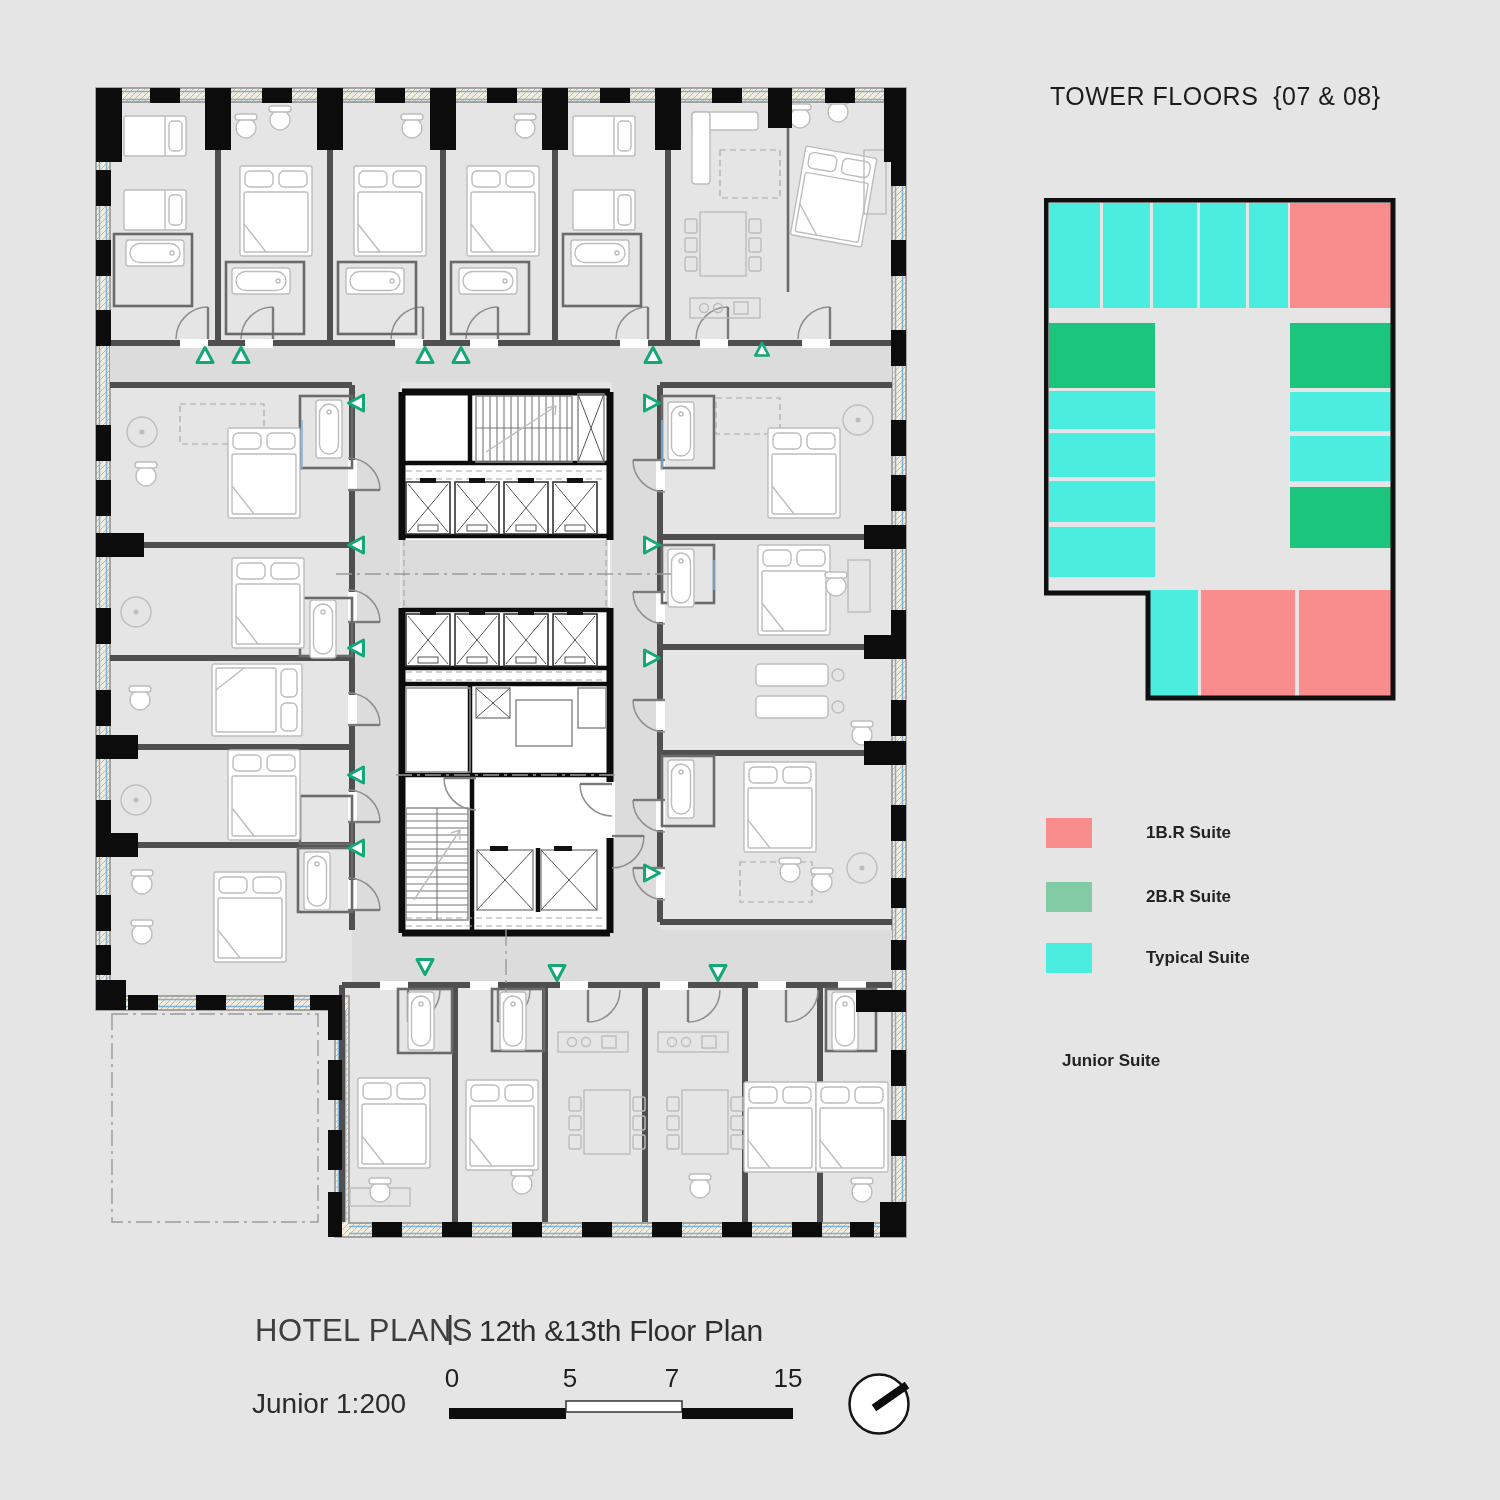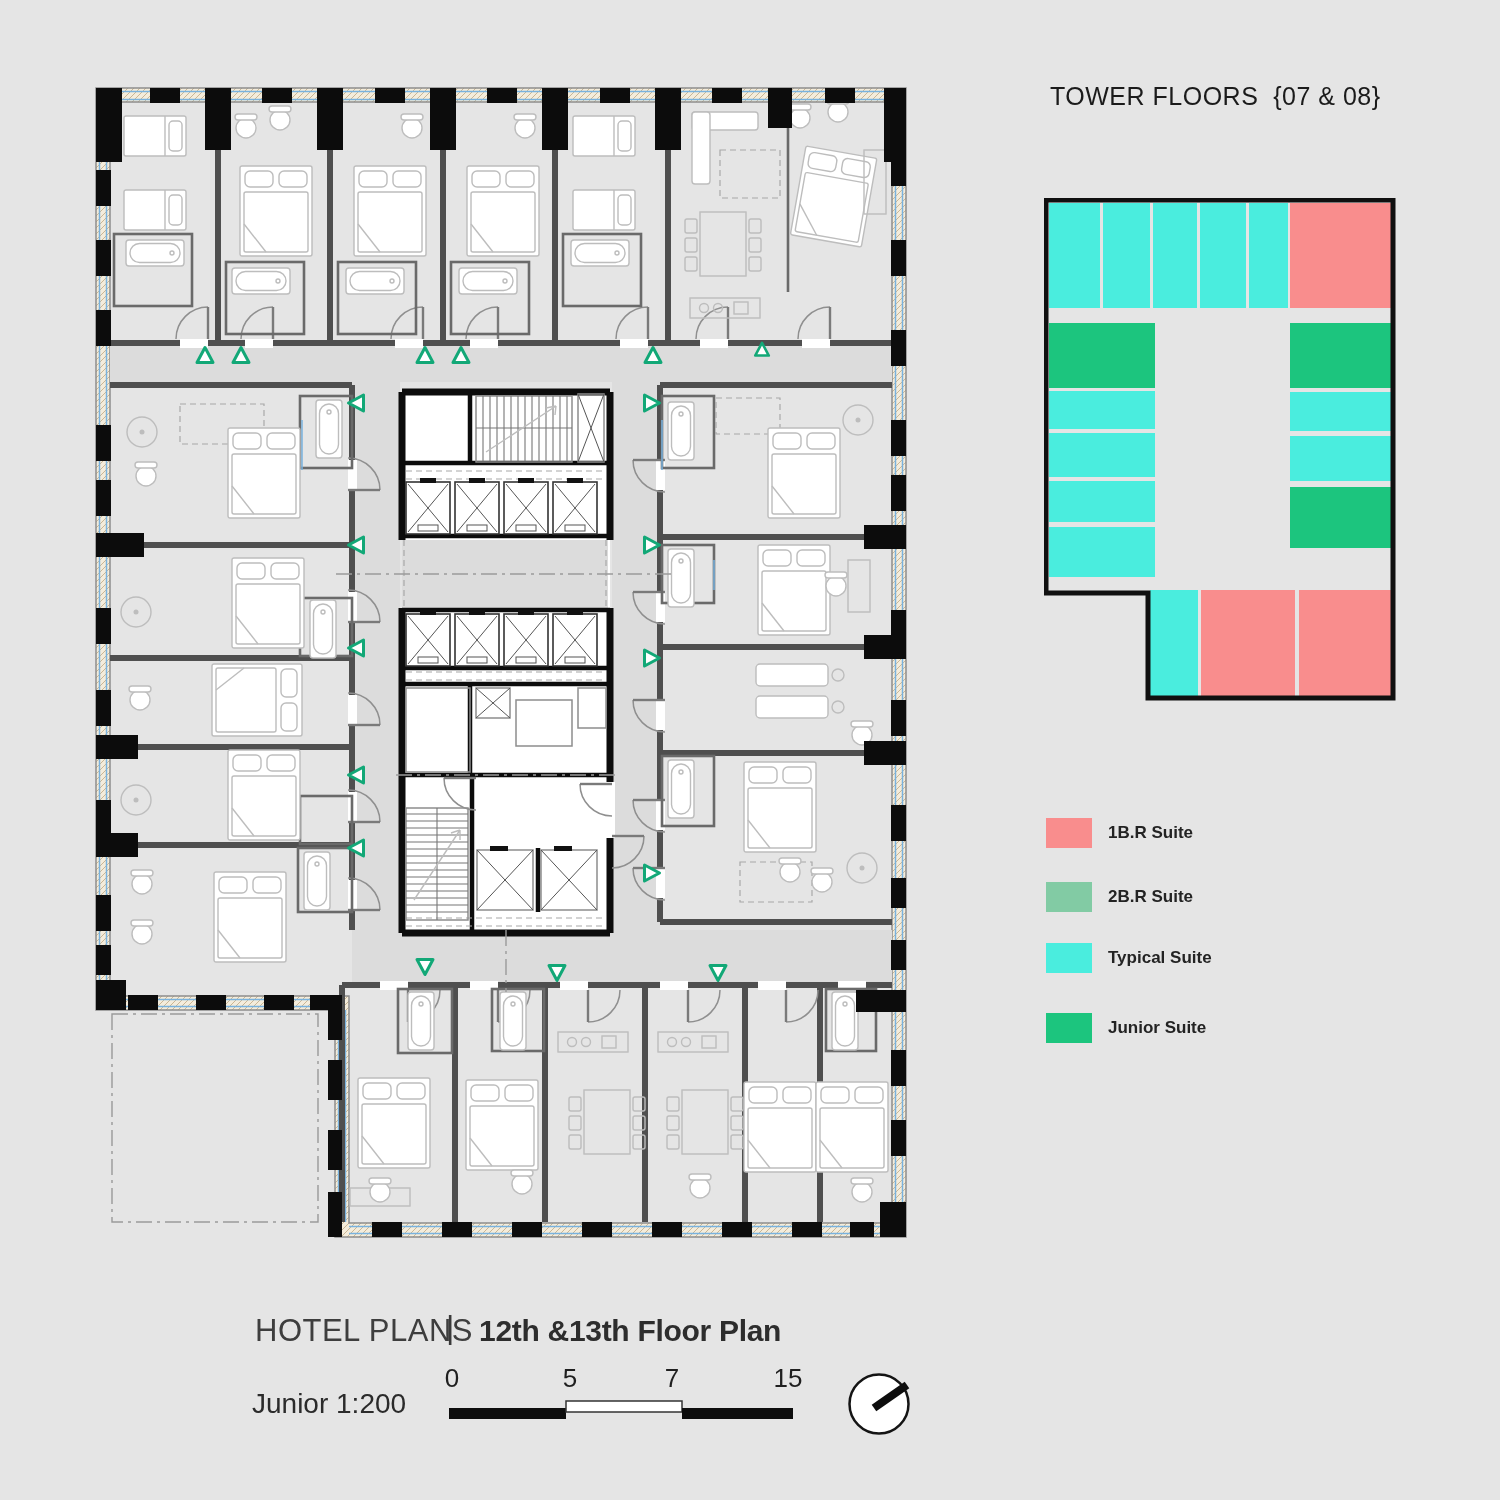--- a/index.html
+++ b/index.html
@@ -17,27 +17,27 @@
   .dash{stroke:#a8a8a8;stroke-width:1.2;stroke-dasharray:6 4;fill:none;}
   .dadot{stroke:#9a9a9a;stroke-width:1.4;stroke-dasharray:16 5 3 5;fill:none;}
   .blue{stroke:#79b2de;stroke-width:1.5;fill:none;}
   .core{stroke:#0c0c0c;stroke-width:7;fill:none;}
   .core5{stroke:#0c0c0c;stroke-width:4.5;fill:none;}
   .gray15{stroke:#8d8d8d;stroke-width:1.5;fill:none;}
   .tread{stroke:#777;stroke-width:1.1;fill:none;}
   .xline{stroke:#555;stroke-width:1;fill:none;}
   
   .kp-title{left:1050px;top:82px;font-size:25px;color:#1b1b1b;letter-spacing:.5px;white-space:pre;}
-  .legend-row{left:1046px;height:30px;display:flex;align-items:center;}
+  .legend-row{left:1046px;height:30px;display:flex;align-items:center;gap:38px;}
   .legend-row .sw{width:46px;height:30px;display:inline-block;}
   .legend-row .lb{margin-left:16px;font-size:17px;font-weight:700;color:#232323;}
-  .lr1{top:818px;} .lr2{top:882px;text-align:right;} .lr3{top:943px;} .lr4{top:1013px;}
+  .lr1{top:818px;} .lr2{top:882px;text-align:right;} .lr3{top:943px;} .lr4{top:1013px;flex-direction:column;}
   .f-bold{left:255px;top:1313px;font-size:31px;font-weight:400;color:#3e3e3e;letter-spacing:.5px;}
   .f-div{left:446px;top:1309px;font-size:32px;font-weight:400;color:#3a3a3a;}
-  .f-reg{left:479px;top:1314px;font-size:30px;font-weight:700;color:#2d2d2d;letter-spacing:-0.3px;}
+  .f-reg{left:479px;top:1314px;font-size:30px;font-weight:400;color:#2d2d2d;letter-spacing:-0.3px;}
   .f-scale{left:252px;top:1388px;font-size:28px;color:#2b2b2b;}
   .tick{top:1363px;font-size:26px;color:#1f1f1f;transform:translateX(-50%);}
 </style>
 </head>
 <body>
 
 <div class="page">
 
   <svg class="abs" style="left:0;top:0" width="1500" height="1500" viewBox="0 0 1500 1500">
     <defs>

